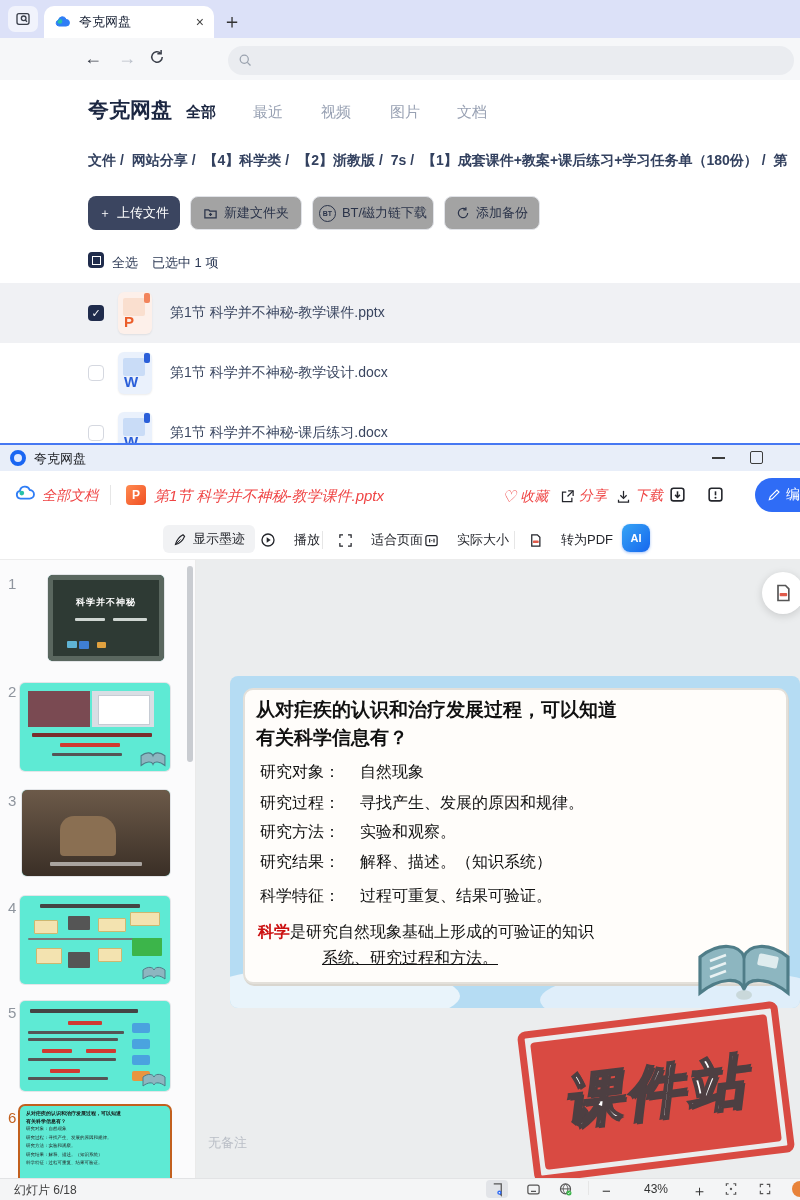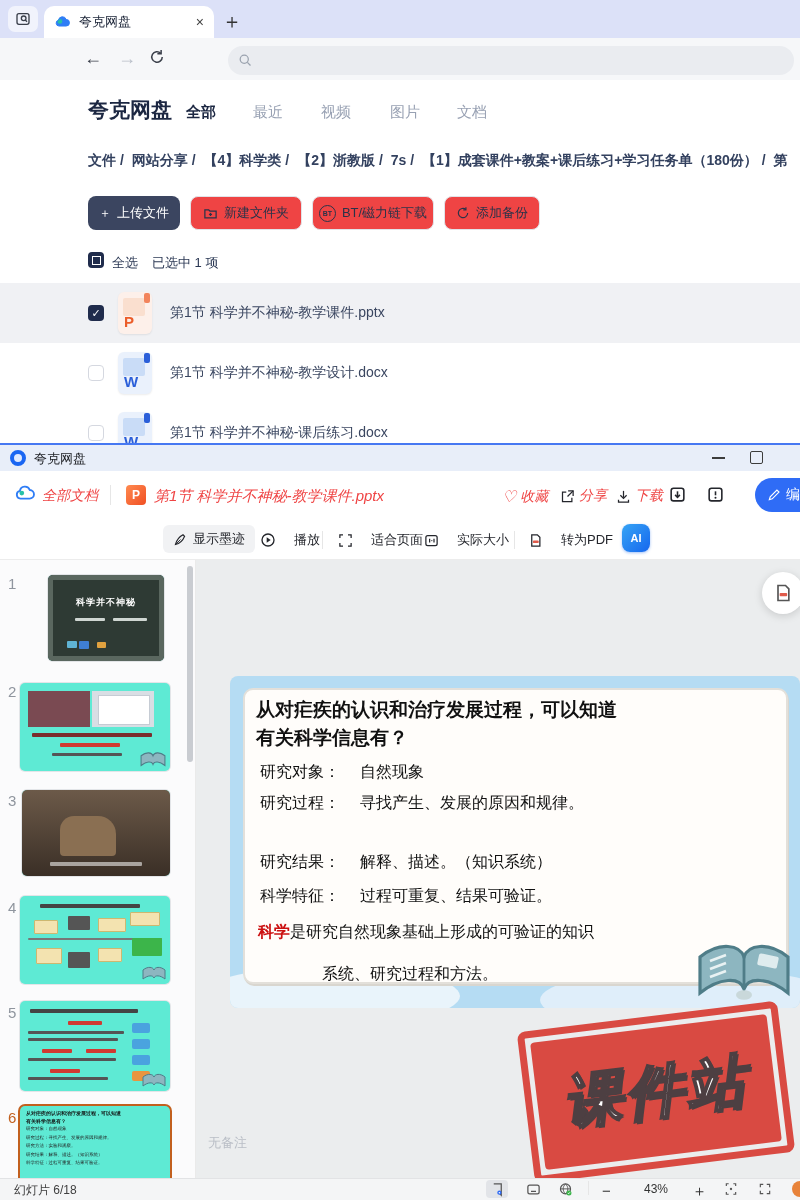--- a/index.html
+++ b/index.html
@@ -17,21 +17,21 @@
   .navglyph{font-size:18px;color:#3a3f4a;top:48px;}
   .search{left:228px;top:46px;width:566px;height:29px;background:#eaecf0;border-radius:15px;display:flex;align-items:center;padding-left:10px;box-sizing:border-box;}
   
   .page-title{left:88px;top:96px;font-size:21px;font-weight:bold;color:#1c2742;}
   .ftab{top:103px;font-size:15px;color:#98a1b3;}
   .ftab.active{color:#1c2742;font-weight:bold;}
   .crumbs{left:88px;top:152px;width:720px;font-size:14px;font-weight:bold;color:#33415f;white-space:nowrap;}
   .crumbs span{margin-right:4px;}
   .btn{top:196px;height:34px;border-radius:8px;display:flex;align-items:center;justify-content:center;font-size:13px;box-sizing:border-box;}
   .btn.dark{background:#3b4560;color:#fff;}
-  .btn.light{background:#ef4444;border:1px solid #e1e3e8;color:#2a3349;}
+  .btn.light{background:#a3a3a3;border:1px solid #e1e3e8;color:#2a3349;}
   .cb{width:16px;height:16px;border-radius:4px;box-sizing:border-box;}
   .cb.on{background:#202c4c;color:#fff;font-size:11px;display:flex;align-items:center;justify-content:center;}
   .cb.off{background:#fff;border:1px solid #d5d8e0;}
   .cb.ind{background:#202c4c;display:flex;align-items:center;justify-content:center;}
   .cb.ind i{width:7px;height:7px;border:1.5px solid #fff;display:block;}
   .selrow-label{font-size:13px;color:#2b3854;top:254px;}
   .frow{left:0;width:800px;height:60px;display:flex;align-items:center;}
   .frow.sel{background:#f0f1f4;}
   .ficon{width:34px;height:42px;border-radius:6px;position:relative;box-shadow:0 1px 2px rgba(0,0,0,.08);}
   .ficon.ppt{background:#fdf0ea;}
@@ -414,24 +414,25 @@
   <div class="abs slide">
     <div class="hill"></div>
       <div class="hill2"></div>
     <div class="paper"></div>
     <div class="sl-title">
       <div>从对疟疾的认识和治疗发展过程，可以知道</div>
       <div>有关科学信息有？</div>
     </div>
     <div class="sl-row" style="top:86px;"><span class="lab">研究对象：</span><span>自然现象</span></div>
     <div class="sl-row" style="top:117px;"><span class="lab">研究过程：</span><span>寻找产生、发展的原因和规律。</span></div>
+    <div class="sl-row" style="top:146px;"><span class="lab">研究方法：</span><span>实验和观察。</span></div>
     <div class="sl-row" style="top:176px;"><span class="lab">研究结果：</span><span>解释、描述。（知识系统）</span></div>
     <div class="sl-row" style="top:210px;"><span class="lab">科学特征：</span><span>过程可重复、结果可验证。</span></div>
     <div class="sl-sum" style="top:246px;"><span class="red">科学</span><span>是研究自然现象基础上形成的可验证的知识</span></div>
-    <div class="sl-sum" style="top:288px;left:92px;">系统、研究过程和方法。</div>
+    <div class="sl-sum" style="top:272px;left:92px;text-decoration:underline;">系统、研究过程和方法。</div>
     <svg style="position:absolute;right:8px;bottom:6px;" width="96" height="62" viewBox="0 0 48 30">
       <path d="M2 26c10-8 20-8 22-2 2-6 12-6 22 2V8C36 0 26 2 24 8 22 2 12 0 2 8z" fill="#8db6c0" stroke="#4f7d88" stroke-width="1.6"></path>
       <path d="M24 8v16" stroke="#4f7d88" stroke-width="1.4"></path>
       <path d="M7 10l8-3M7 14l8-3M7 18l8-3" stroke="#e9f2f3" stroke-width="1.3"></path>
       <rect x="31" y="7" width="10" height="6" rx="1" fill="#dfecee" transform="rotate(12 36 10)"></rect>
       <ellipse cx="24" cy="27" rx="4" ry="2.4" fill="#c9d8da"></ellipse>
     </svg>
   </div>
 
   <div class="abs stamp">

